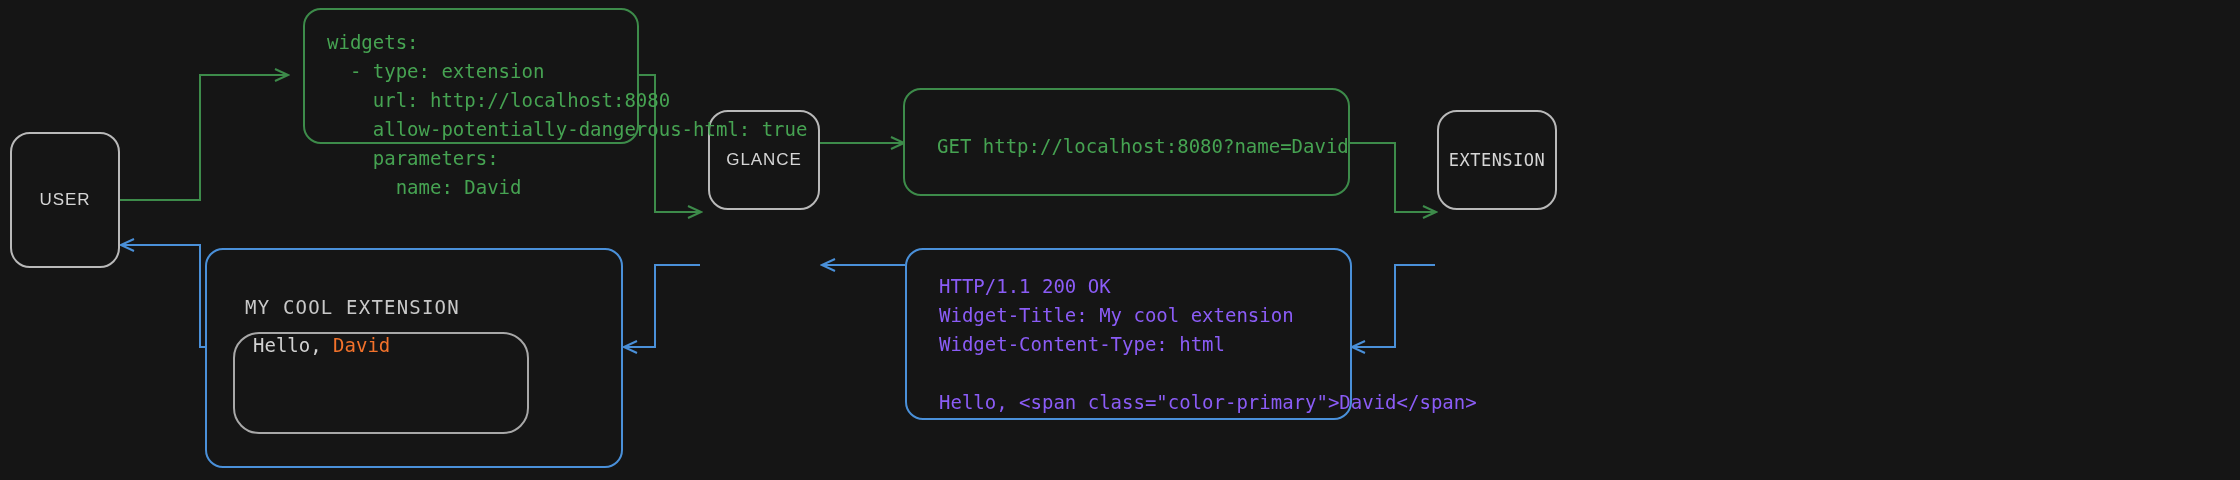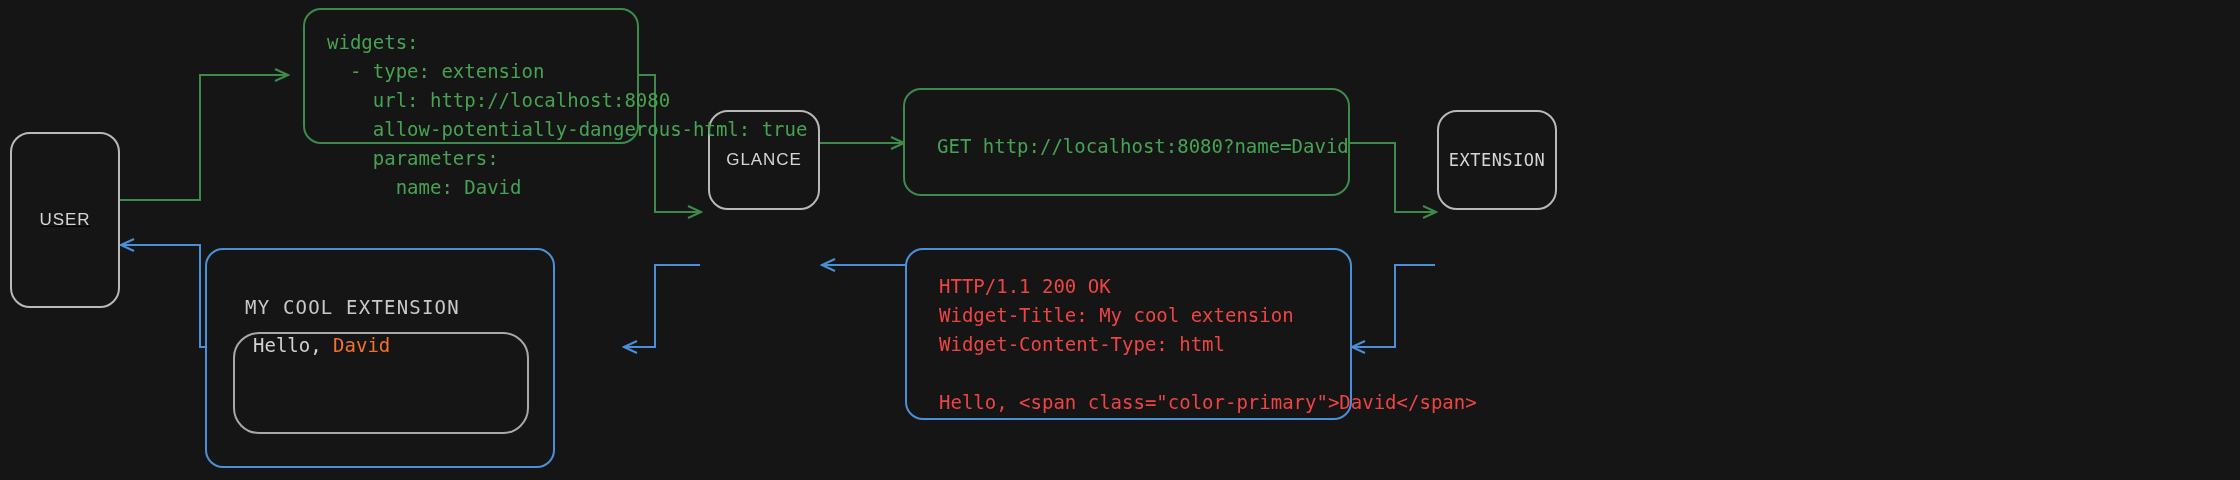--- a/index.html
+++ b/index.html
@@ -53,21 +53,21 @@
   }
   .card.blue { border-color: #4a90d9; }
   .code {
     font-family: "DejaVu Sans Mono", monospace;
     font-size: 19px;
     line-height: 29px;
     white-space: pre;
     margin: 0;
   }
   .code.green { color: #46a352; }
-  .code.blue  { color: #ef4444; }
+  .code.blue  { color: #8b5cf6; }
   .widget-title {
     color: #c9c9c9;
     font-family: "DejaVu Sans Mono", monospace;
     font-size: 19px;
     letter-spacing: 1.2px;
   }
   .inner-card {
     position: absolute;
     border: 2px solid #a8a8a8;
     border-radius: 26px;
@@ -110,21 +110,21 @@
 
     <path d="M1435,265 L1395,265 L1395,347 L1353,347" fill="none" stroke="#4a90d9" stroke-width="2" marker-end="url(#ah-blue)"></path>
 
     <path d="M905,265 L862,265 L862,265 L823,265" fill="none" stroke="#4a90d9" stroke-width="2" marker-end="url(#ah-blue)"></path>
 
     <path d="M700,265 L655,265 L655,347 L625,347" fill="none" stroke="#4a90d9" stroke-width="2" marker-end="url(#ah-blue)"></path>
 
     <path d="M205,347 L200,347 L200,245 L122,245" fill="none" stroke="#4a90d9" stroke-width="2" marker-end="url(#ah-blue)"></path>
   </svg>
 
-  <div class="node" style="left:10px; top:132px; width:110px; height:176px;text-decoration:underline;">
+  <div class="node" style="left:10px; top:132px; width:110px; height:136px;">
     <span class="node-label">USER</span>
   </div>
 
   <div class="node" style="left:708px; top:110px; width:112px; height:100px; top:110px; height:100px;">
     <span class="node-label">GLANCE</span>
   </div>
 
   <div class="node" style="left:1437px; top:110px; width:120px; height:100px;">
     <span class="node-label mono">EXTENSION</span>
   </div>
@@ -143,20 +143,20 @@
   </div>
 
   <div class="card blue" style="left:905px; top:248px; width:447px; height:172px;">
     <pre class="code blue" style="margin:22px 0 0 32px;">HTTP/1.1 200 OK
 Widget-Title: My cool extension
 Widget-Content-Type: html
 
 Hello, &lt;span class="color-primary"&gt;David&lt;/span&gt;</pre>
   </div>
 
-  <div class="card blue" style="left:205px; top:248px; width:350px; height:220px;">
+  <div class="card blue" style="left:205px; top:248px; width:418px; height:220px;">
     <div class="widget-title" style="position:absolute; left:38px; top:46px;">MY COOL EXTENSION</div>
     <div class="inner-card" style="left:26px; top:82px; width:296px; height:102px;">
       <span class="inner-text"><span>Hello, </span><span class="accent">David</span></span>
     </div>
   </div>
 
 </div>
 
 </body></html>

